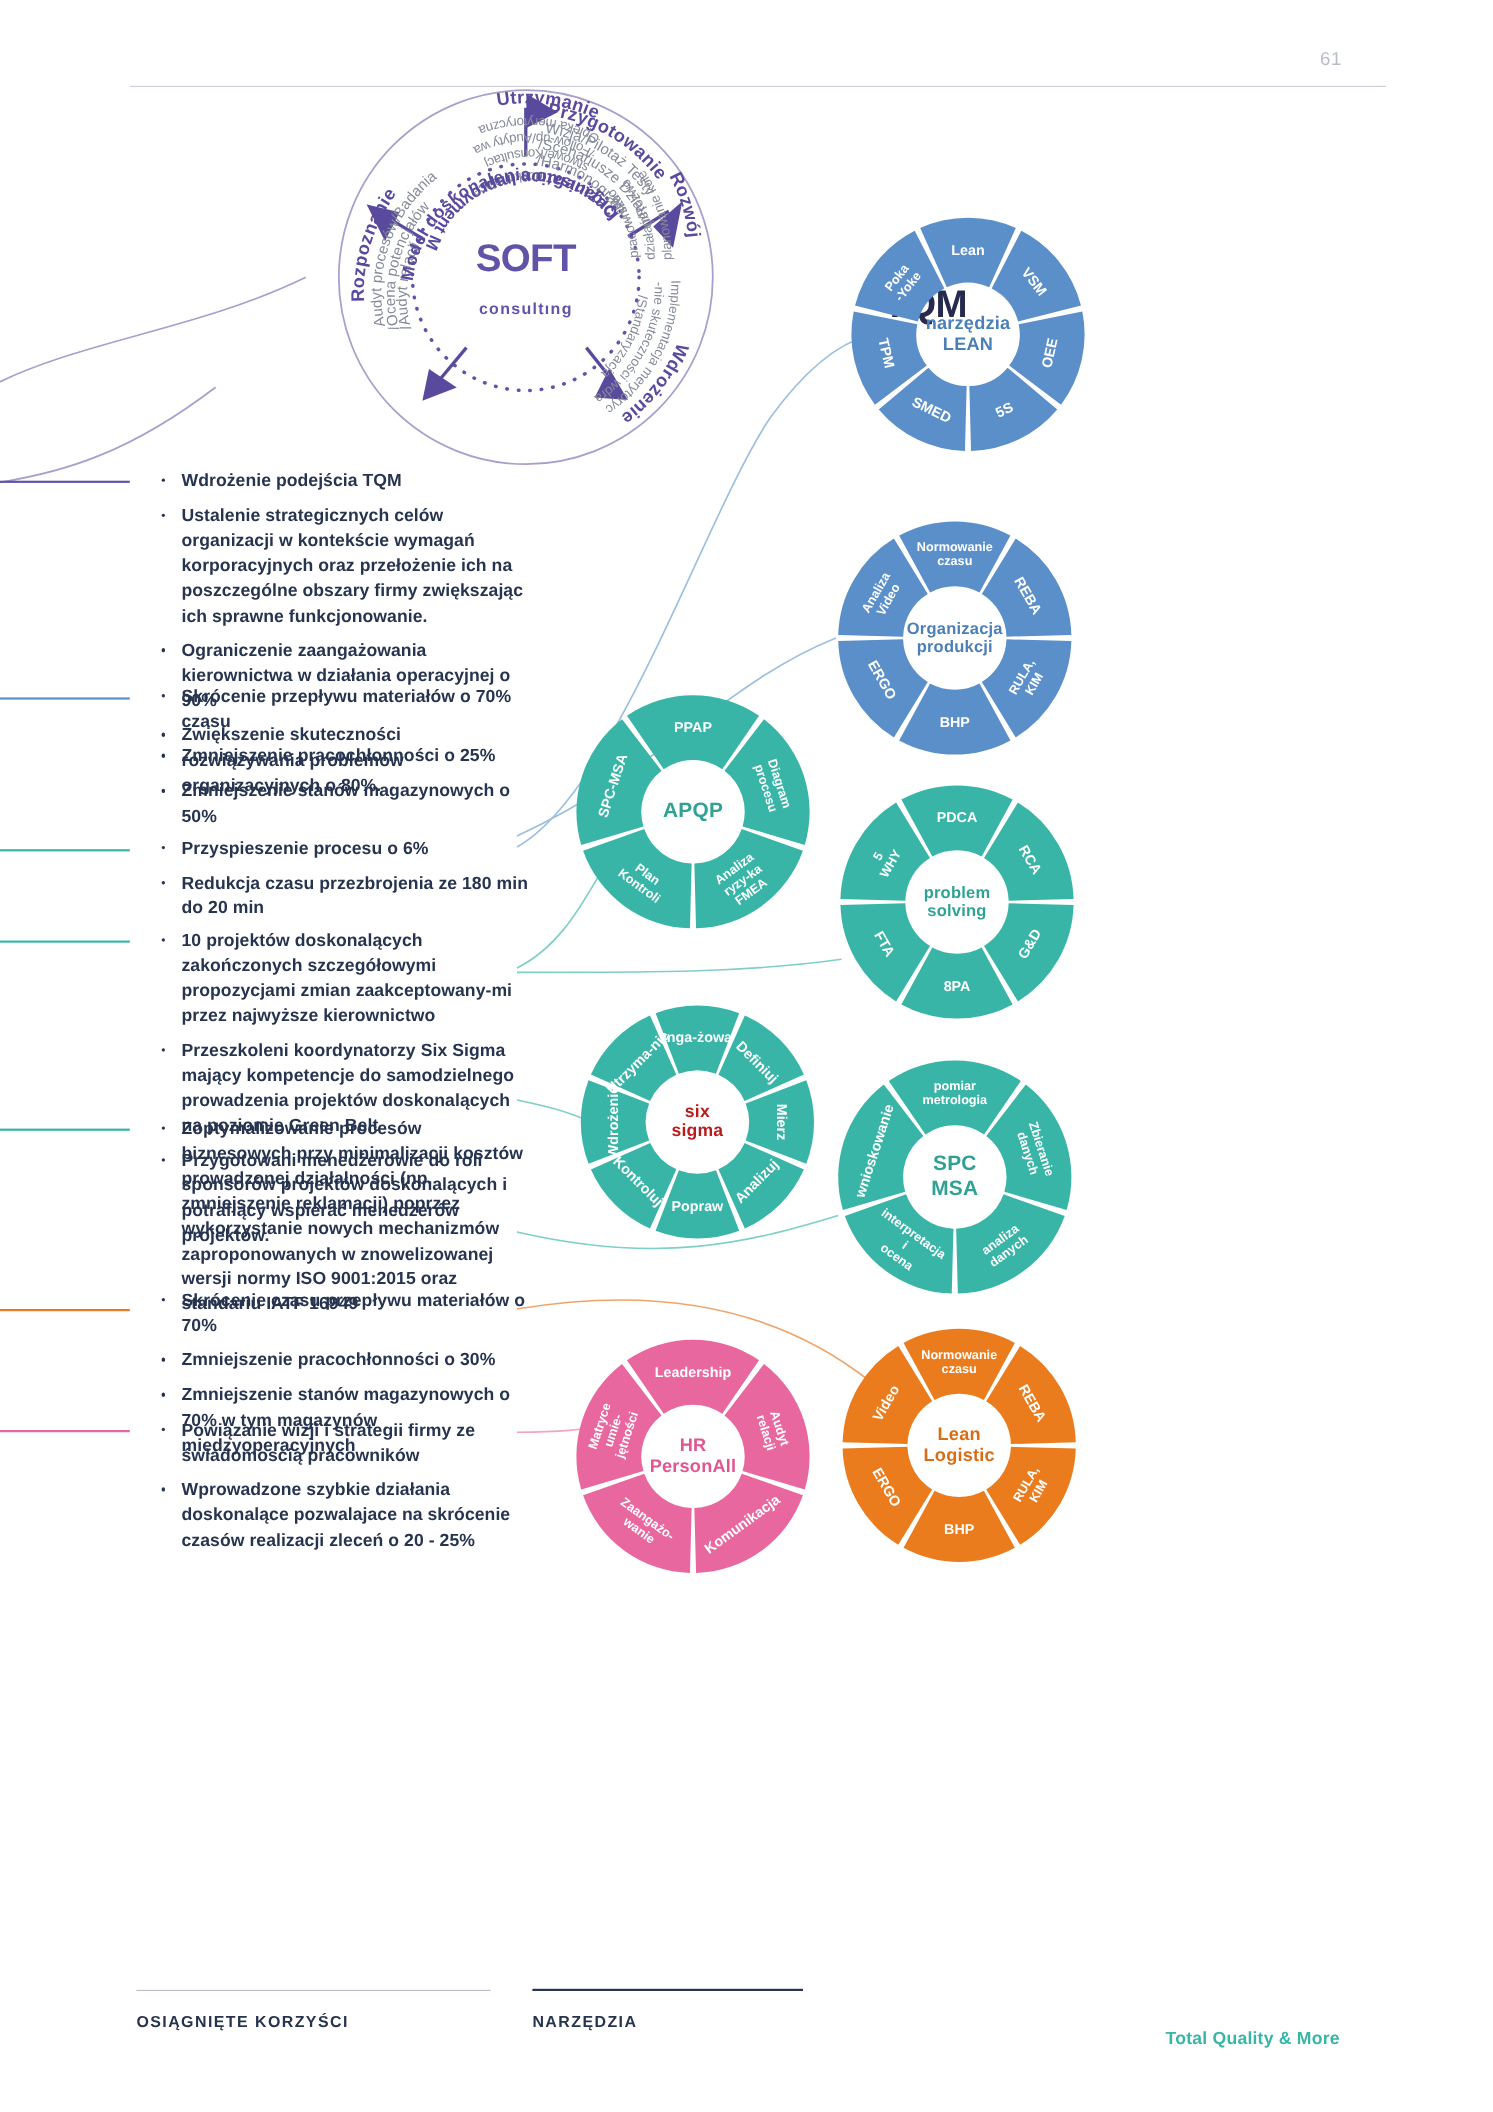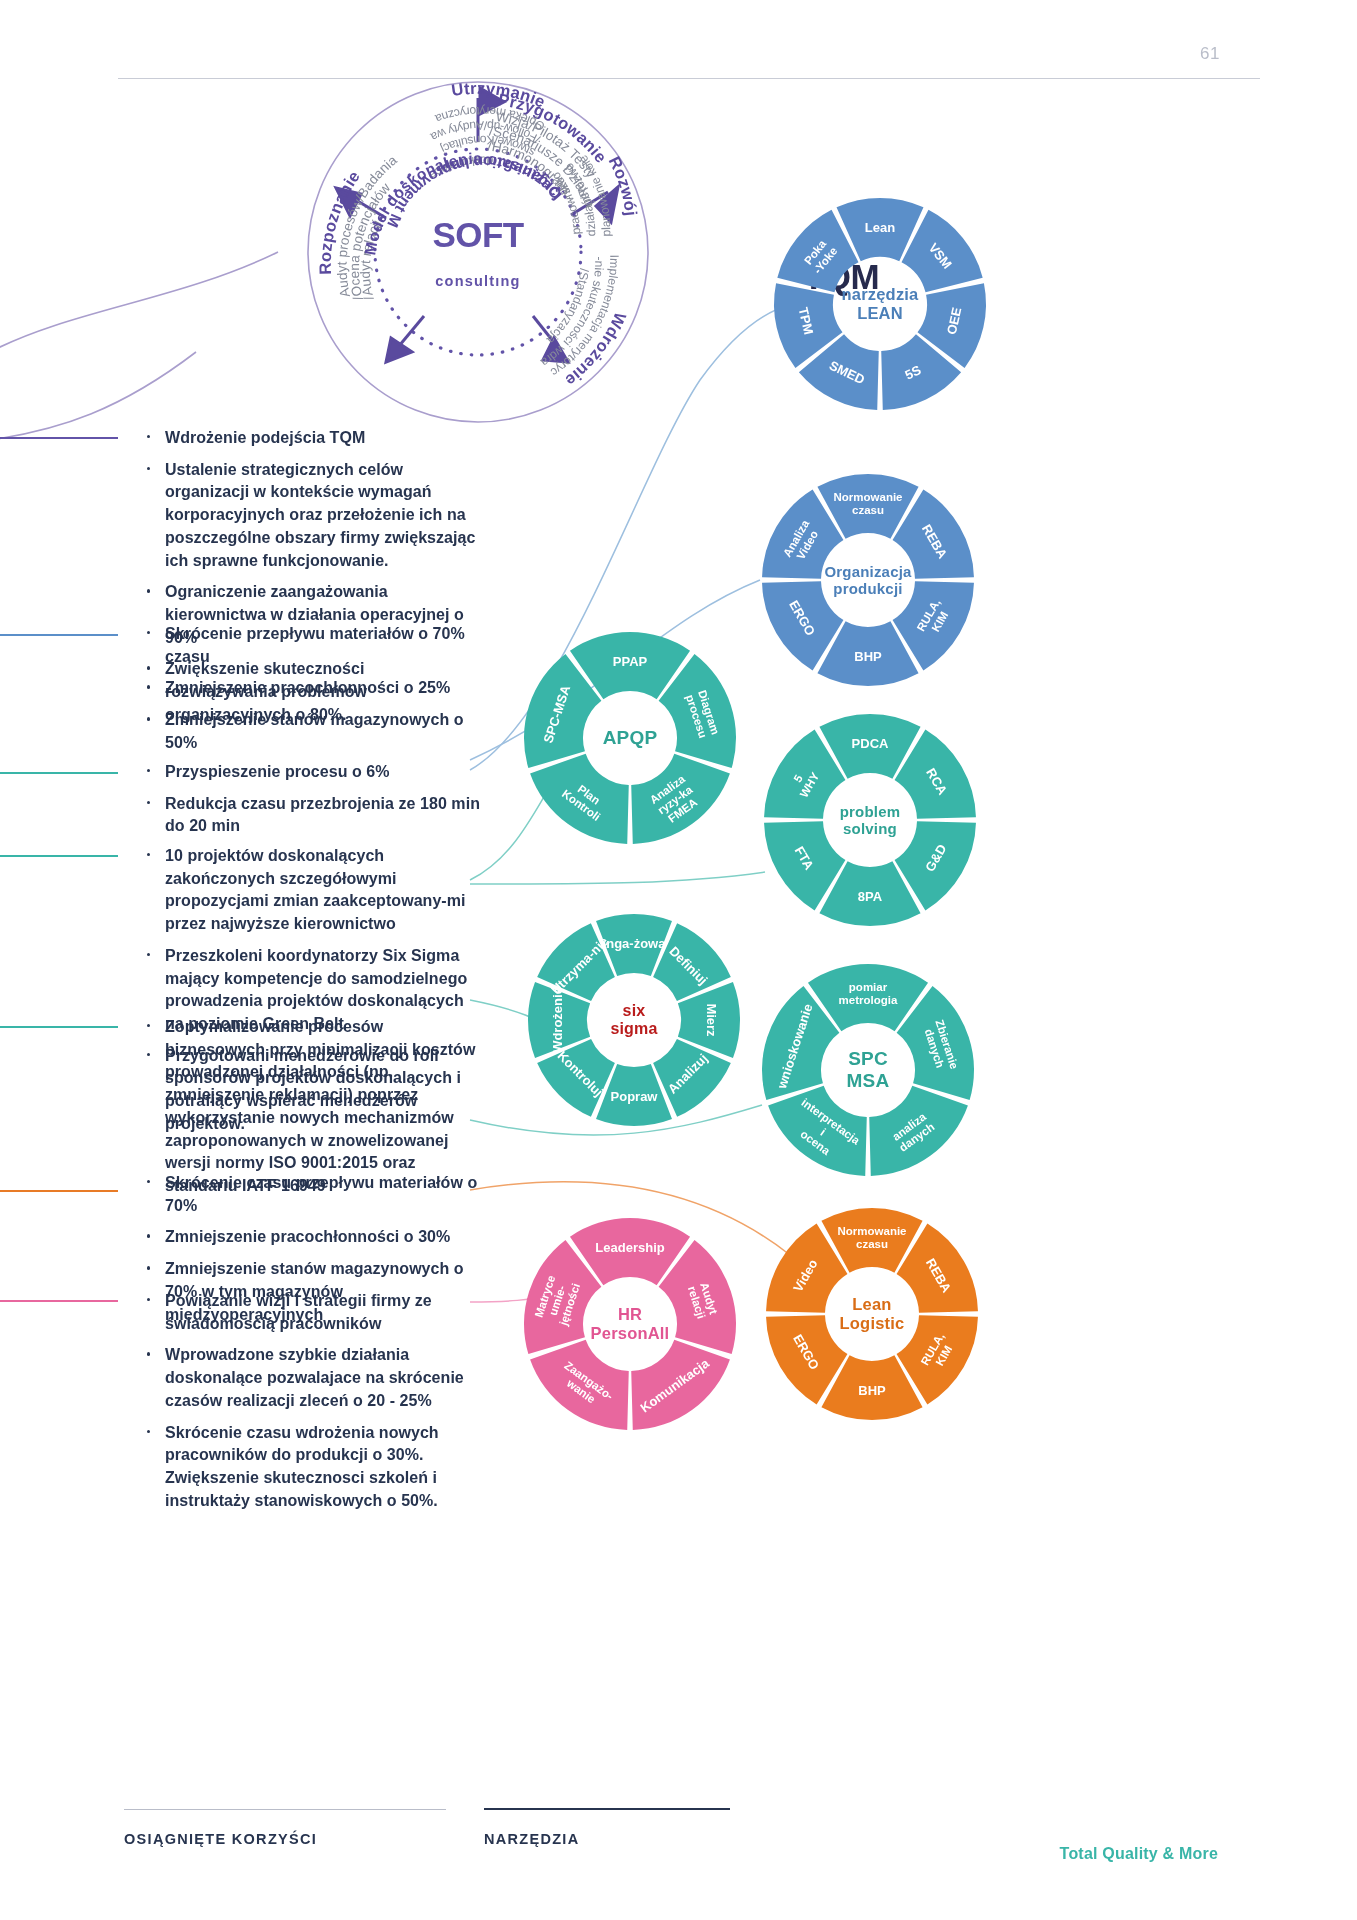--- a/index.html
+++ b/index.html
@@ -295,21 +295,20 @@
       <li>Skrócenie czasu przepływu materiałów o 70%</li>
       <li>Zmniejszenie pracochłonności o 30%</li>
       <li>Zmniejszenie stanów magazynowych o 70% w tym magazynów międzyoperacyjnych</li>
     </ul>
   </div>
 
   <div class="bullets" style="left:140px; top:1290px; width:340px;">
     <ul>
       <li>Powiązanie wizji i strategii firmy ze świadomoscią pracowników</li>
       <li>Wprowadzone szybkie działania doskonalące pozwalajace na skrócenie czasów realizacji zleceń o 20 - 25%</li>
-      <li>Skrócenie czasu wdrożenia nowych pracowników do produkcji o 30%. Zwiększenie skutecznosci szkoleń i  instruktaży stanowiskowych o 50%.</li>
     </ul>
   </div>
 
   <div class="wheel" id="w-lean" style="left:772px; top:196px; width:216px; height:216px;">
       <svg width="216" height="216" viewBox="0 0 216 216">
         <path d="M 64.52405309345599 11.326104658085868 A 106 106 0 0 1 151.475946906544 11.326104658085882 L 127.27707079818461 65.13515961254751 A 47 47 0 0 0 88.72292920181539 65.13515961254751 Z" fill="#5b8fc9"></path>
         <g transform="translate(108 31.5) rotate(0)">
           <text text-anchor="middle" fill="#ffffff" font-size="13" font-weight="700" font-family="&quot;Liberation Sans&quot;, sans-serif"><tspan x="0" y="4.0">Lean</tspan></text>
         </g>
         <path d="M 156.47588538874595 13.733948126713358 A 106 106 0 0 1 210.68950443350982 81.71567617000267 L 153.53213875825435 96.34562999990683 A 47 47 0 0 0 129.49402465350056 66.20278832033517 Z" fill="#5b8fc9"></path>

